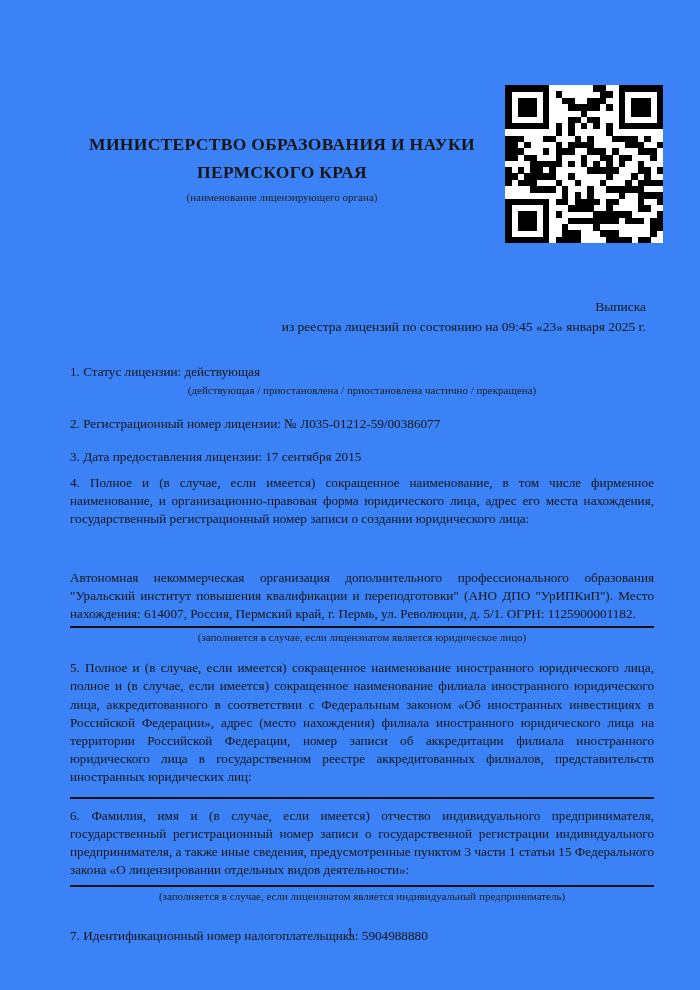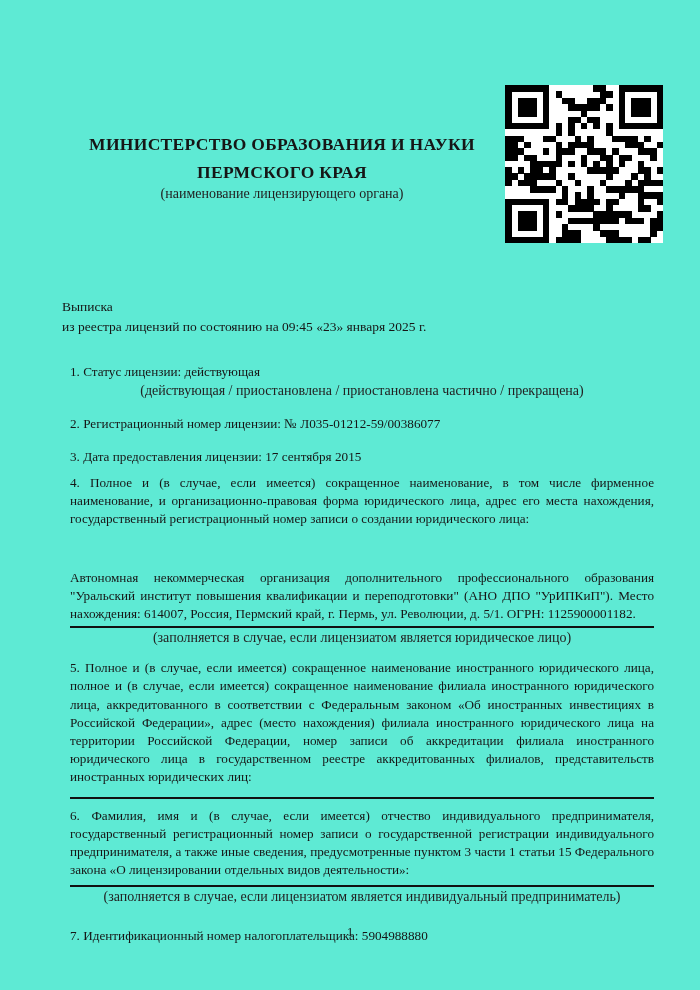--- a/index.html
+++ b/index.html
@@ -1,50 +1,50 @@
 <!DOCTYPE html>
 <html lang="ru"><head>
 <meta charset="utf-8">
 <style>
   * { margin:0; padding:0; box-sizing:border-box; }
   html,body { background:#ffffff; }
   .page {
     position:relative;
     width:700px; height:990px;
-    background:#5eead4;
+    background:#3b82f6;
     color:#161616;
     font-family:"Liberation Serif","DejaVu Serif",serif;
     overflow:hidden;
     margin:0 auto;
   }
   .header-block {
     position:absolute; left:62px; top:130px; width:440px;
     text-align:center;
   }
   .org-name {
     font-weight:bold; font-size:17.5px; line-height:28px; letter-spacing:0.3px;
   }
-  .org-caption { font-size:14px; color:#222; }
+  .org-caption { font-size:11px; margin-top:5px; color:#222; }
   .qr {
     position:absolute; left:505px; top:85px; width:158px; height:158px;
     background:#fff;
   }
   .qr svg { display:block; width:158px; height:158px; }
   .doc-title {
     position:absolute; left:62px; top:297px; width:584px;
-    text-align:left; font-size:13.5px; line-height:20px;
+    text-align:right; font-size:13.5px; line-height:20px;
   }
   .content {
     position:absolute; left:70px; top:363px; width:584px;
     font-size:13.2px;
   }
   .item-line { line-height:18px; }
   .para { text-align:justify; line-height:18.2px;margin-top:40px; }
   .small-caption {
-    font-size:14px; text-align:center; line-height:13px; margin-top:3px; color:#222;
+    font-size:11px; text-align:center; line-height:13px; margin-top:3px; color:#222;
   }
   .rule { border-top:2px solid #111; height:0; margin-top:3px; }
   .mt-18 { margin-top:18px; }
   .mt-15 { margin-top:15px; }
   .mt-16 { margin-top:8px; }
   .mt-10 { margin-top:10px; }
   .mt-6  { margin-top:6px; }
   .mt-24 { margin-top:24px; }
   .page-number {
     position:absolute; left:0; right:0; top:925px;

